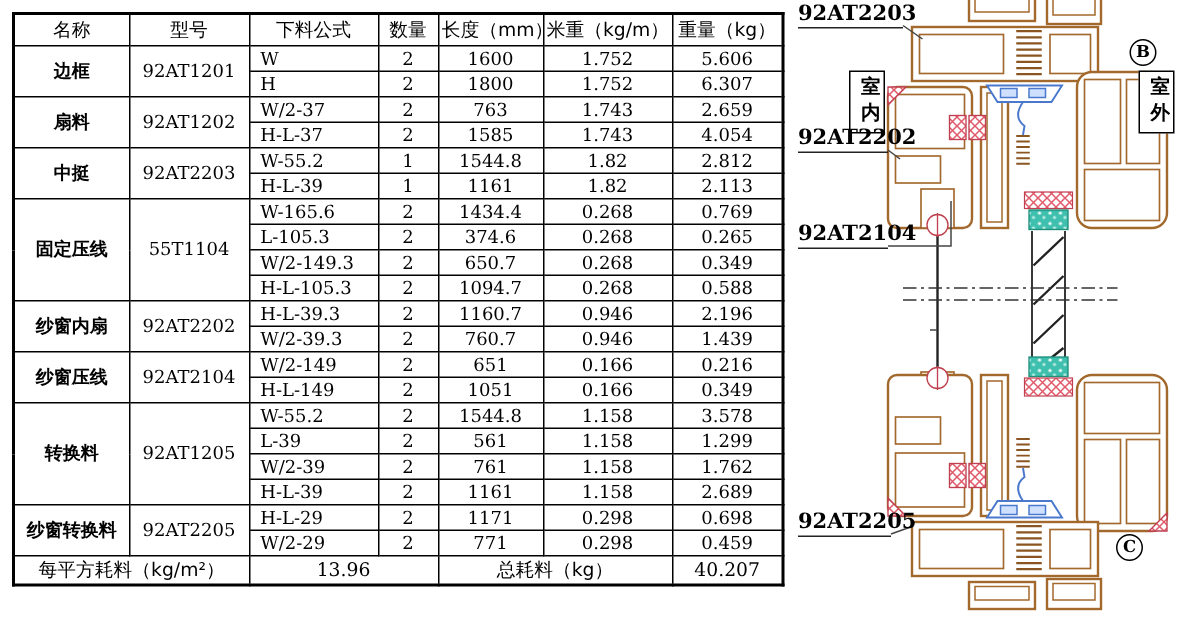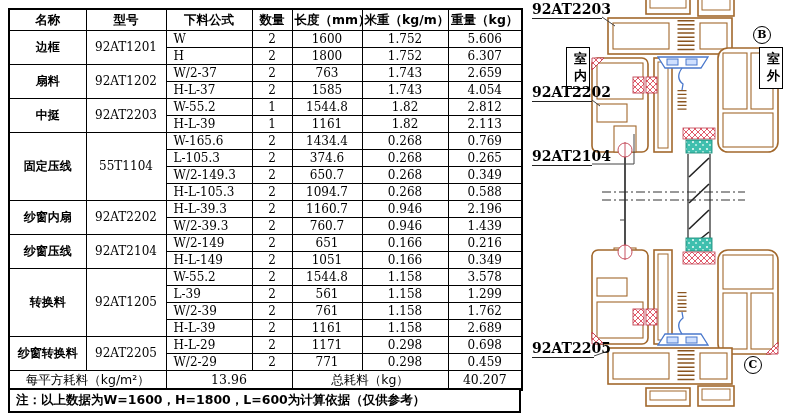--- a/index.html
+++ b/index.html
@@ -5,21 +5,21 @@
   html,body{margin:0;padding:0;background:#fff;}
   #page{position:relative;width:792px;height:417px;background:#fff;overflow:hidden;
         font-family:"DejaVu Sans","Liberation Sans",sans-serif;color:#000;}
 
   
   #cutlist{position:absolute;left:8px;top:8px;width:513px;border-collapse:collapse;table-layout:fixed;}
   #cutlist td,#cutlist th{border:1px solid #000;height:16px;padding:0 2px;font-size:12px;
         line-height:1.05;text-align:center;vertical-align:middle;overflow:hidden;white-space:nowrap;
         font-family:"DejaVu Serif","Liberation Serif",serif;}
   #cutlist{border:2px solid #000;}
-  #cutlist thead th{font-weight:bold;height:20px;font-size:12.5px;font-family:"DejaVu Sans",sans-serif;}
+  #cutlist thead th{font-weight:normal;height:20px;font-size:12.5px;font-family:"DejaVu Sans",sans-serif;}
   #cutlist .c-name{font-weight:bold;font-family:"DejaVu Sans",sans-serif;}
   #cutlist .c-formula{text-align:left;padding-left:7px;}
   #cutlist tfoot td{font-size:12.5px;height:18px;}
   #cutlist tfoot .lbl{font-weight:normal;font-family:"DejaVu Sans",sans-serif;}
   #notebox{position:absolute;left:8px;top:388px;width:497px;border:2px solid #000;
         padding:2px 6px;font-size:12.5px;font-weight:bold;white-space:nowrap;overflow:hidden;
         background:#fff;}
 
   
   #diagram{position:absolute;left:530px;top:0;width:262px;height:417px;}
@@ -221,21 +221,20 @@
     <tfoot>
       <tr>
         <td colspan="2" class="lbl">每平方耗料（kg/m²）</td>
         <td colspan="2">13.96</td>
         <td colspan="2" class="lbl">总耗料（kg）</td>
         <td>40.207</td>
       </tr>
     </tfoot>
   </table>
 
-  <div id="notebox">注：以上数据为W=1600，H=1800，L=600为计算依据（仅供参考）</div>
 
   <div id="diagram">
     <svg width="262" height="417" viewBox="0 0 262 417">
       <defs>
         <pattern id="ph" width="6" height="6" patternUnits="userSpaceOnUse">
           <rect width="6" height="6" fill="#fff"></rect>
           <path d="M0,6 L6,0 M0,0 L6,6" stroke="#e05a6a" stroke-width="1"></path>
         </pattern>
         <pattern id="td" width="7" height="7" patternUnits="userSpaceOnUse">
           <rect width="7" height="7" fill="#3fbfae"></rect>

